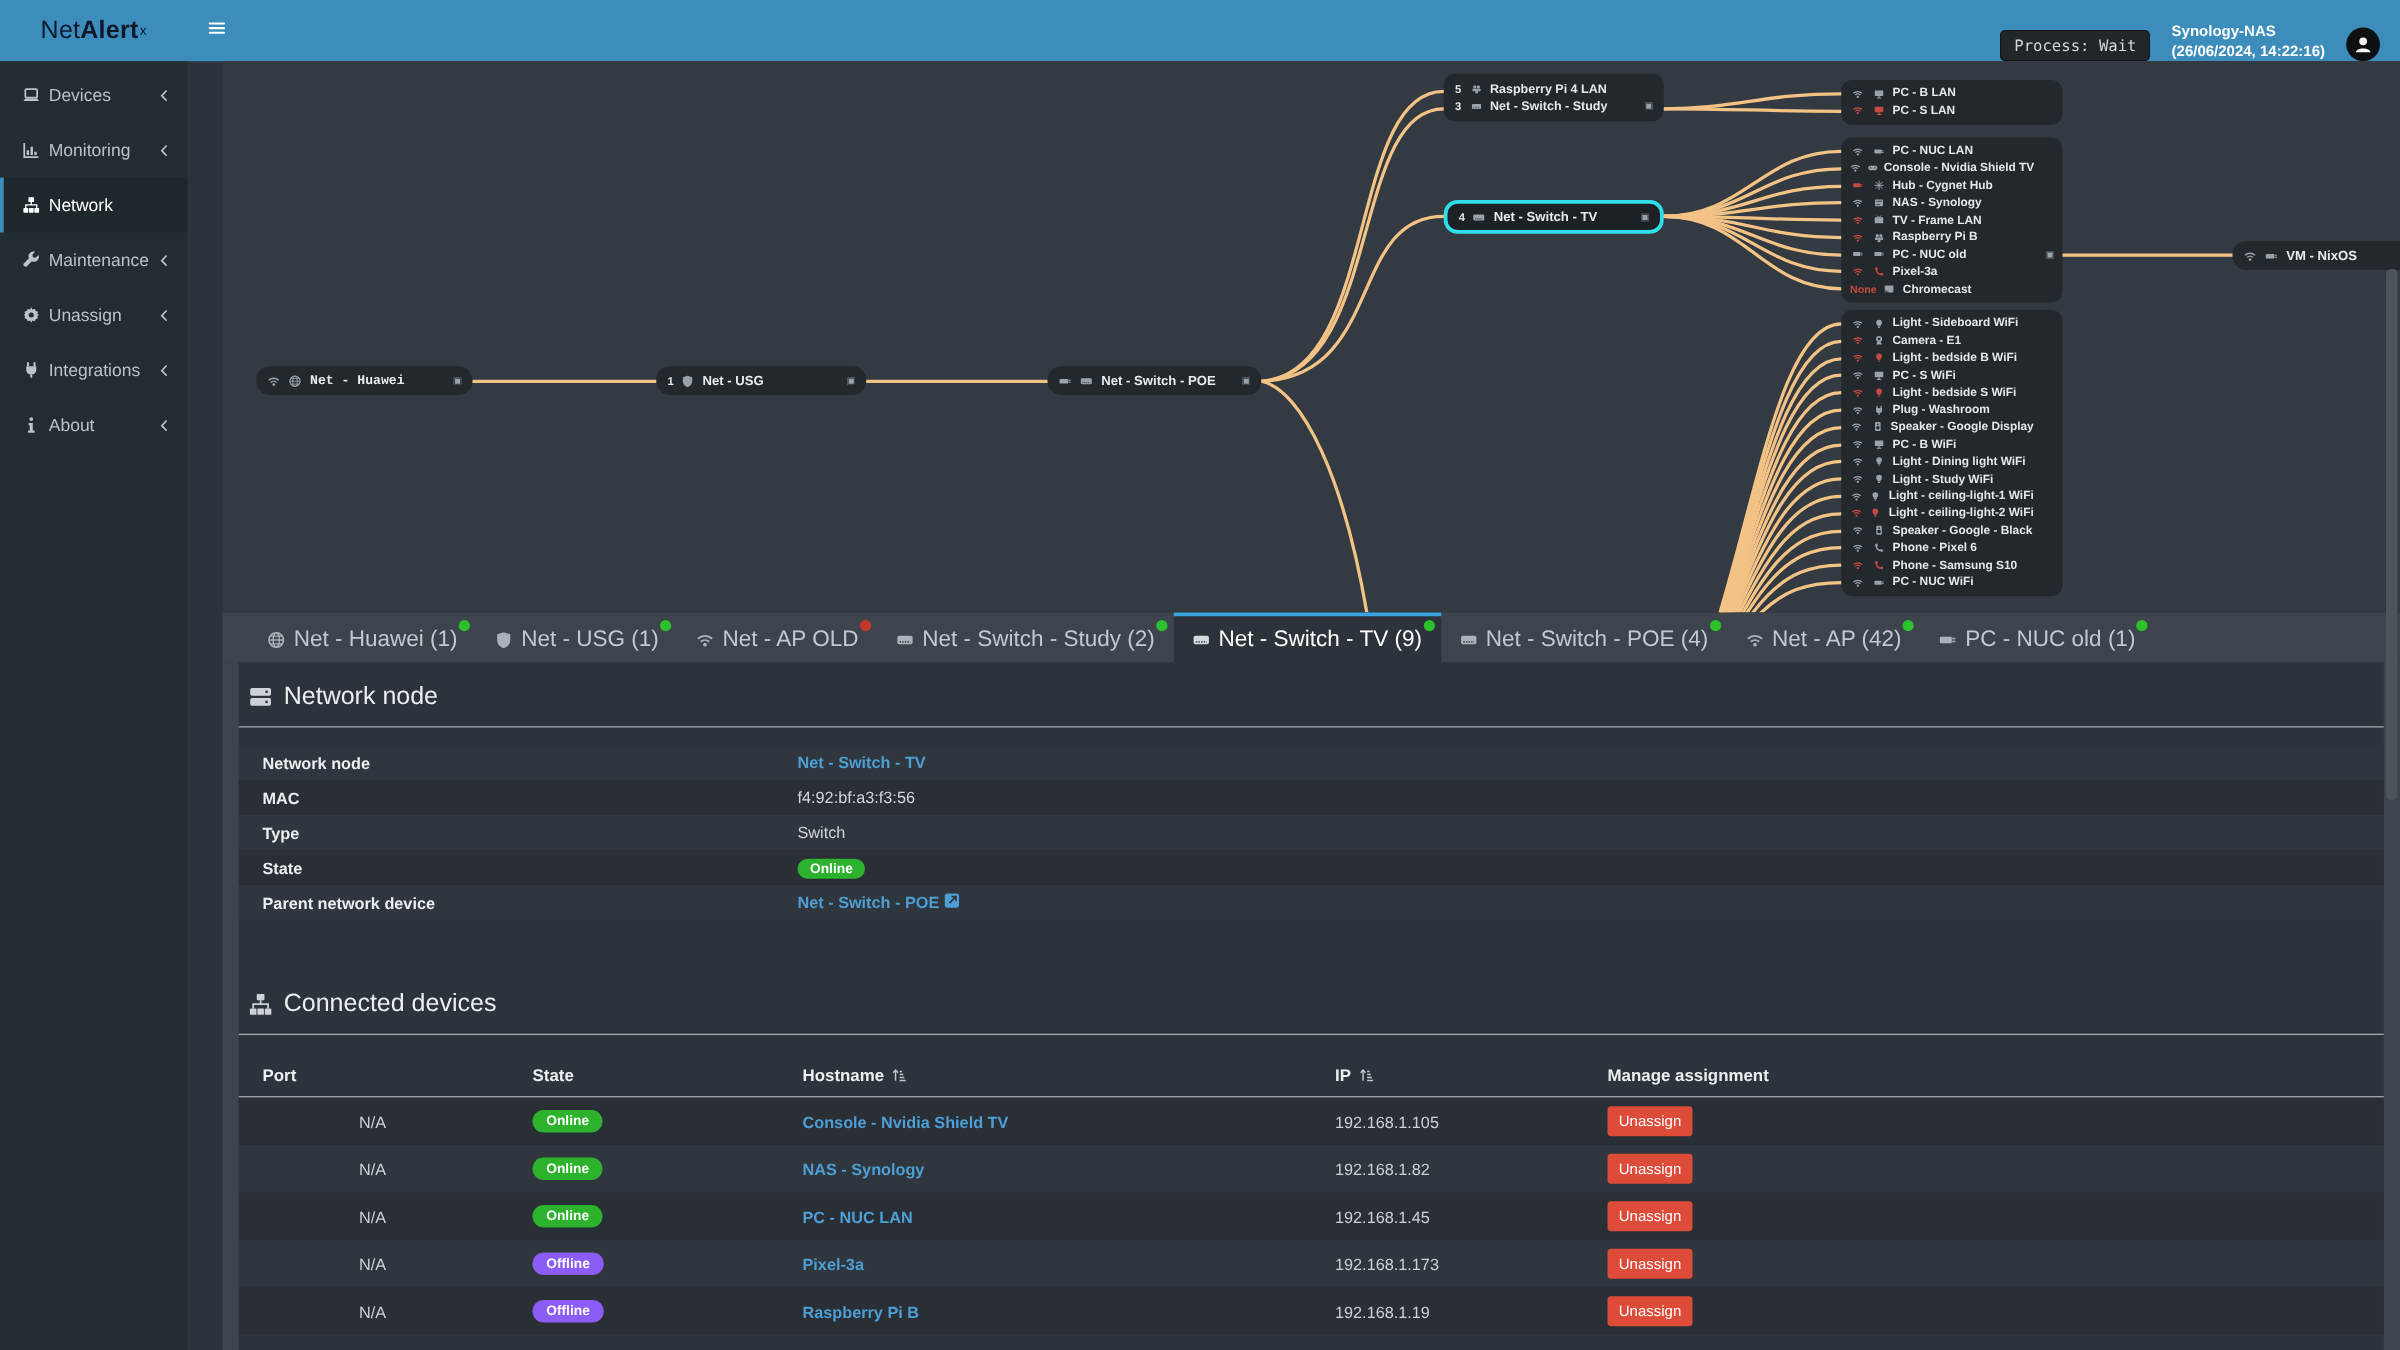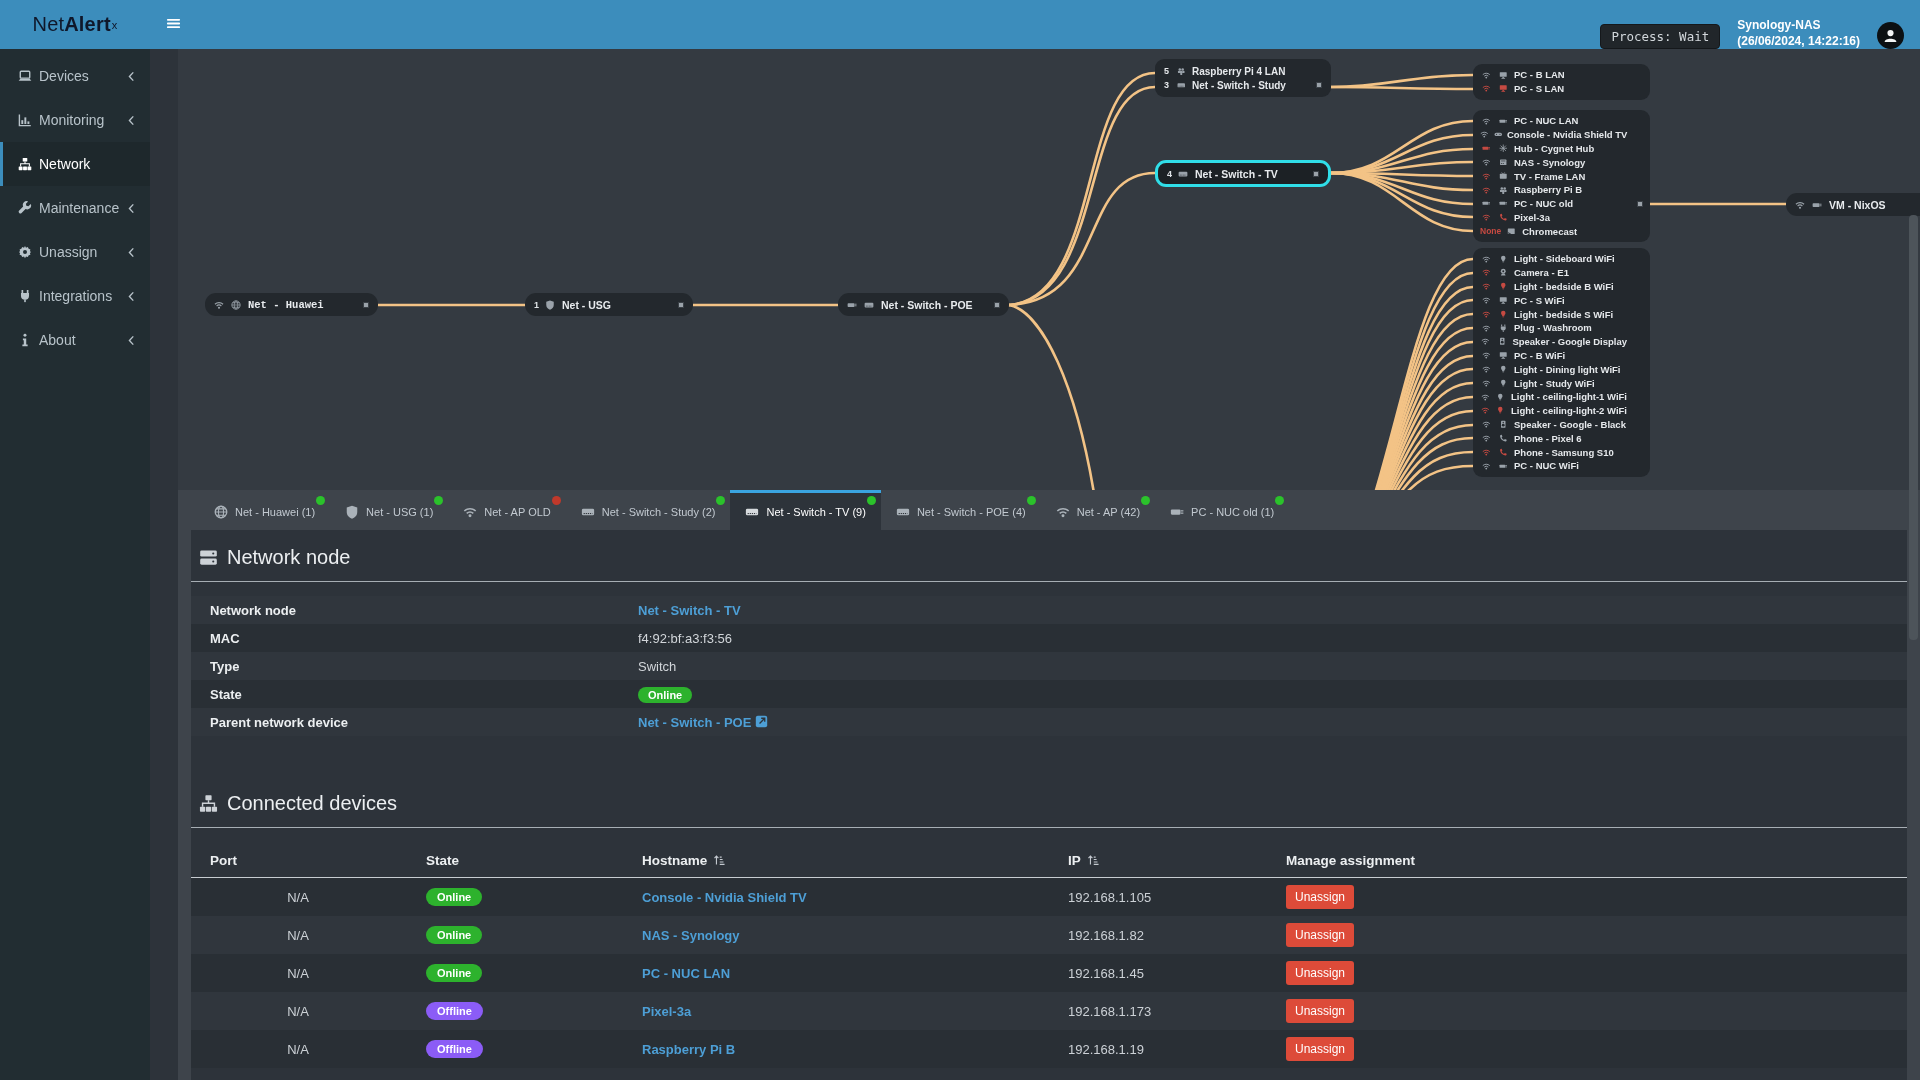--- a/index.html
+++ b/index.html
@@ -62,21 +62,21 @@
   .grow .lbl { margin-right:16px; }
   .stackbox { padding:5px 9px; }
   .stackbox .grow { height:14px; font-size:10px; }
   .stackbox .grow .cnt { font-size:9px; margin-right:6px; }
 
   .sthumb { position:fixed; right:2px; top:215px; width:9px; height:425px; background:#4d545a; border-radius:4px; }
 
   
   .tabbar { height:40px; background:#3e444b; display:flex; padding-left:21px; flex:none; }
   .tab { position:relative; display:flex; align-items:center; padding:0 15px; gap:7px; color:#c2c9d0;
-         font-size:11px; cursor:pointer; border-top:3px solid transparent; }
+         font-size:18px; cursor:pointer; border-top:3px solid transparent; }
   .tab .ic { font-size:14px; display:flex; color:#aab2b9; }
   .tab.active { background:#2d333a; border-top-color:#3aa4e0; color:#fff; }
   .tab.active .ic { color:#d6dadd; }
   .dot { position:absolute; top:3px; right:5px; width:9px; height:9px; border-radius:50%; }
   .dot.green { background:#2bc22b; }
   .dot.red { background:#c0392b; }
 
   
   .content { flex:1; background:#3e444b; padding:0 13px; min-height:0; }
   .panel { background:#2d333a; height:100%; padding-top:16px; }

